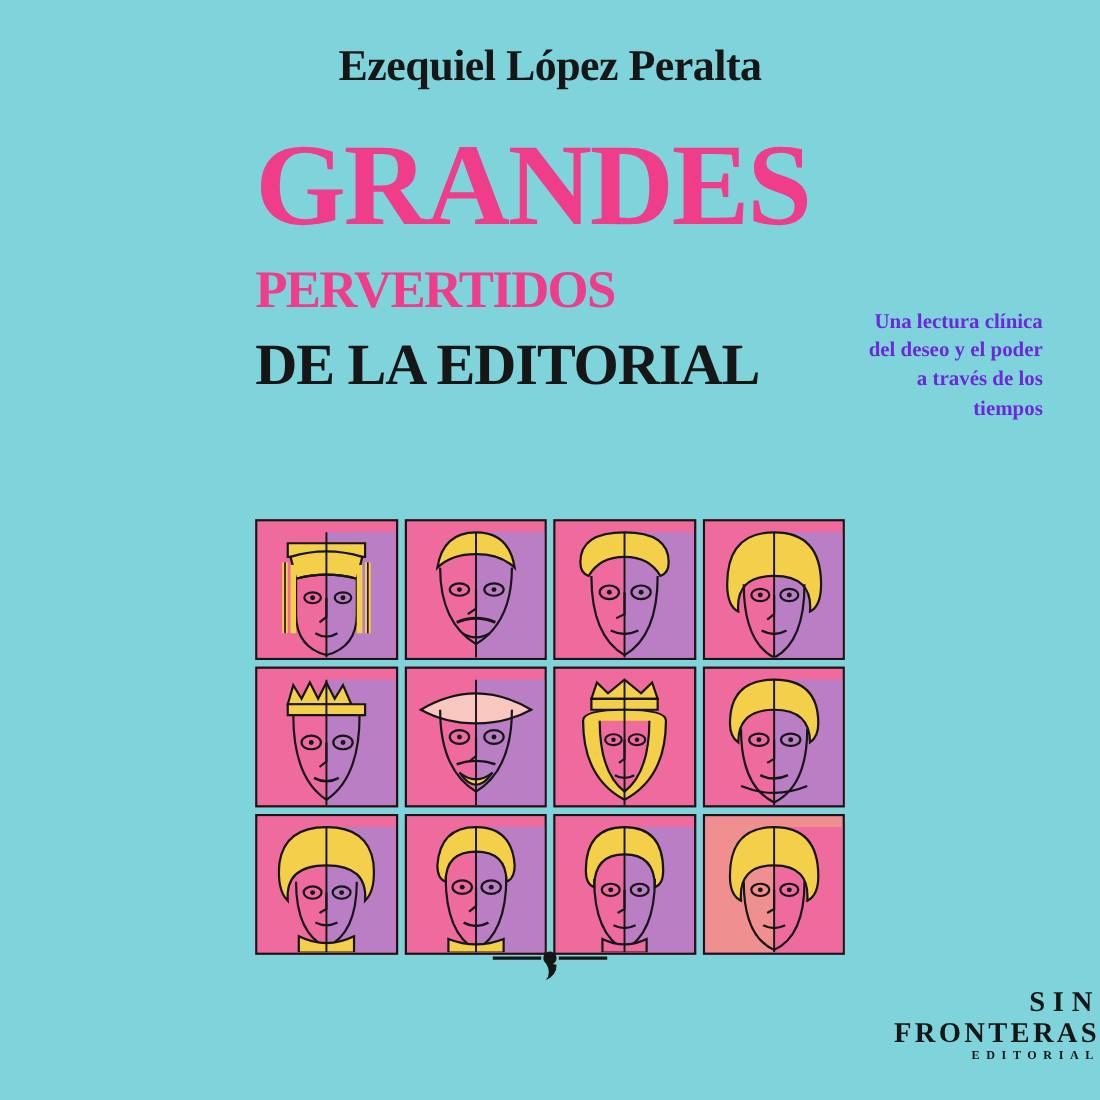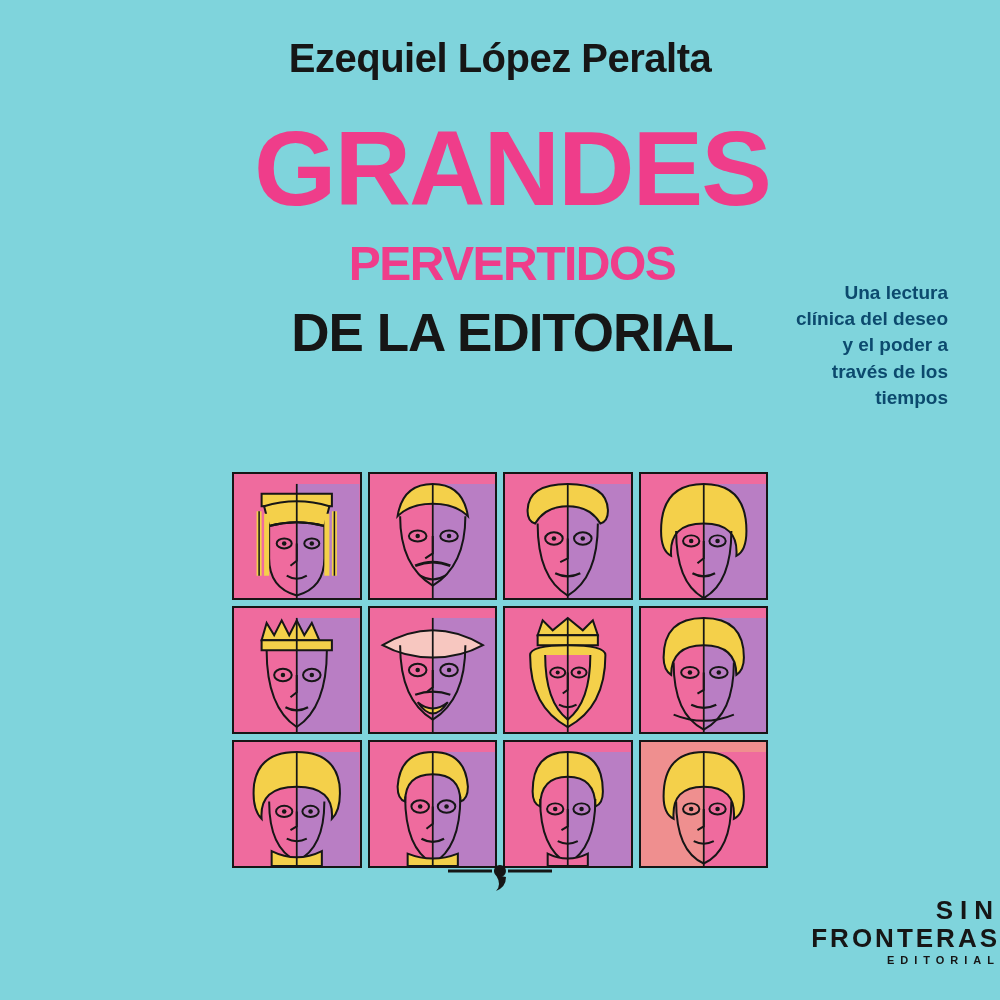--- a/index.html
+++ b/index.html
@@ -12,20 +12,21 @@
     height: 1000px;
     font-family: "Liberation Sans", sans-serif;
     overflow: hidden;
   }
 
   #cover {
     position: relative;
     width: 1000px;
     height: 1000px;
     background: #ffffff;
+    font-family: Liberation Serif, serif;
   }
 
   .cover-page {
     position: absolute;
     left: 0;
     top: 0;
     width: 1000px;
     height: 1000px;
     background: #7fd4dc;
     overflow: hidden;
@@ -41,21 +42,20 @@
     font-size: 40px;
     font-weight: bold;
     letter-spacing: -0.5px;
   }
 
   .title-block {
     position: absolute;
     left: 232px;
     top: 120px;
     width: 560px;
-    text-align: center;
   }
 
   .title-main {
     color: #ef3d8a;
     font-size: 106px;
     line-height: 0.92;
     font-weight: bold;
     letter-spacing: -2px;
     margin: 0;
   }
@@ -75,21 +75,21 @@
     letter-spacing: -1px;
     margin: 18px 0 0 0;
   }
 
   .tagline {
     position: absolute;
     right: 52px;
     top: 280px;
     width: 160px;
     text-align: right;
-    color: #0c4a6e;
+    color: #6d28d9;
     font-size: 19px;
     font-weight: bold;
     line-height: 1.38;
   }
 
   .portrait-grid {
     position: absolute;
     left: 232px;
     top: 472px;
     width: 536px;

